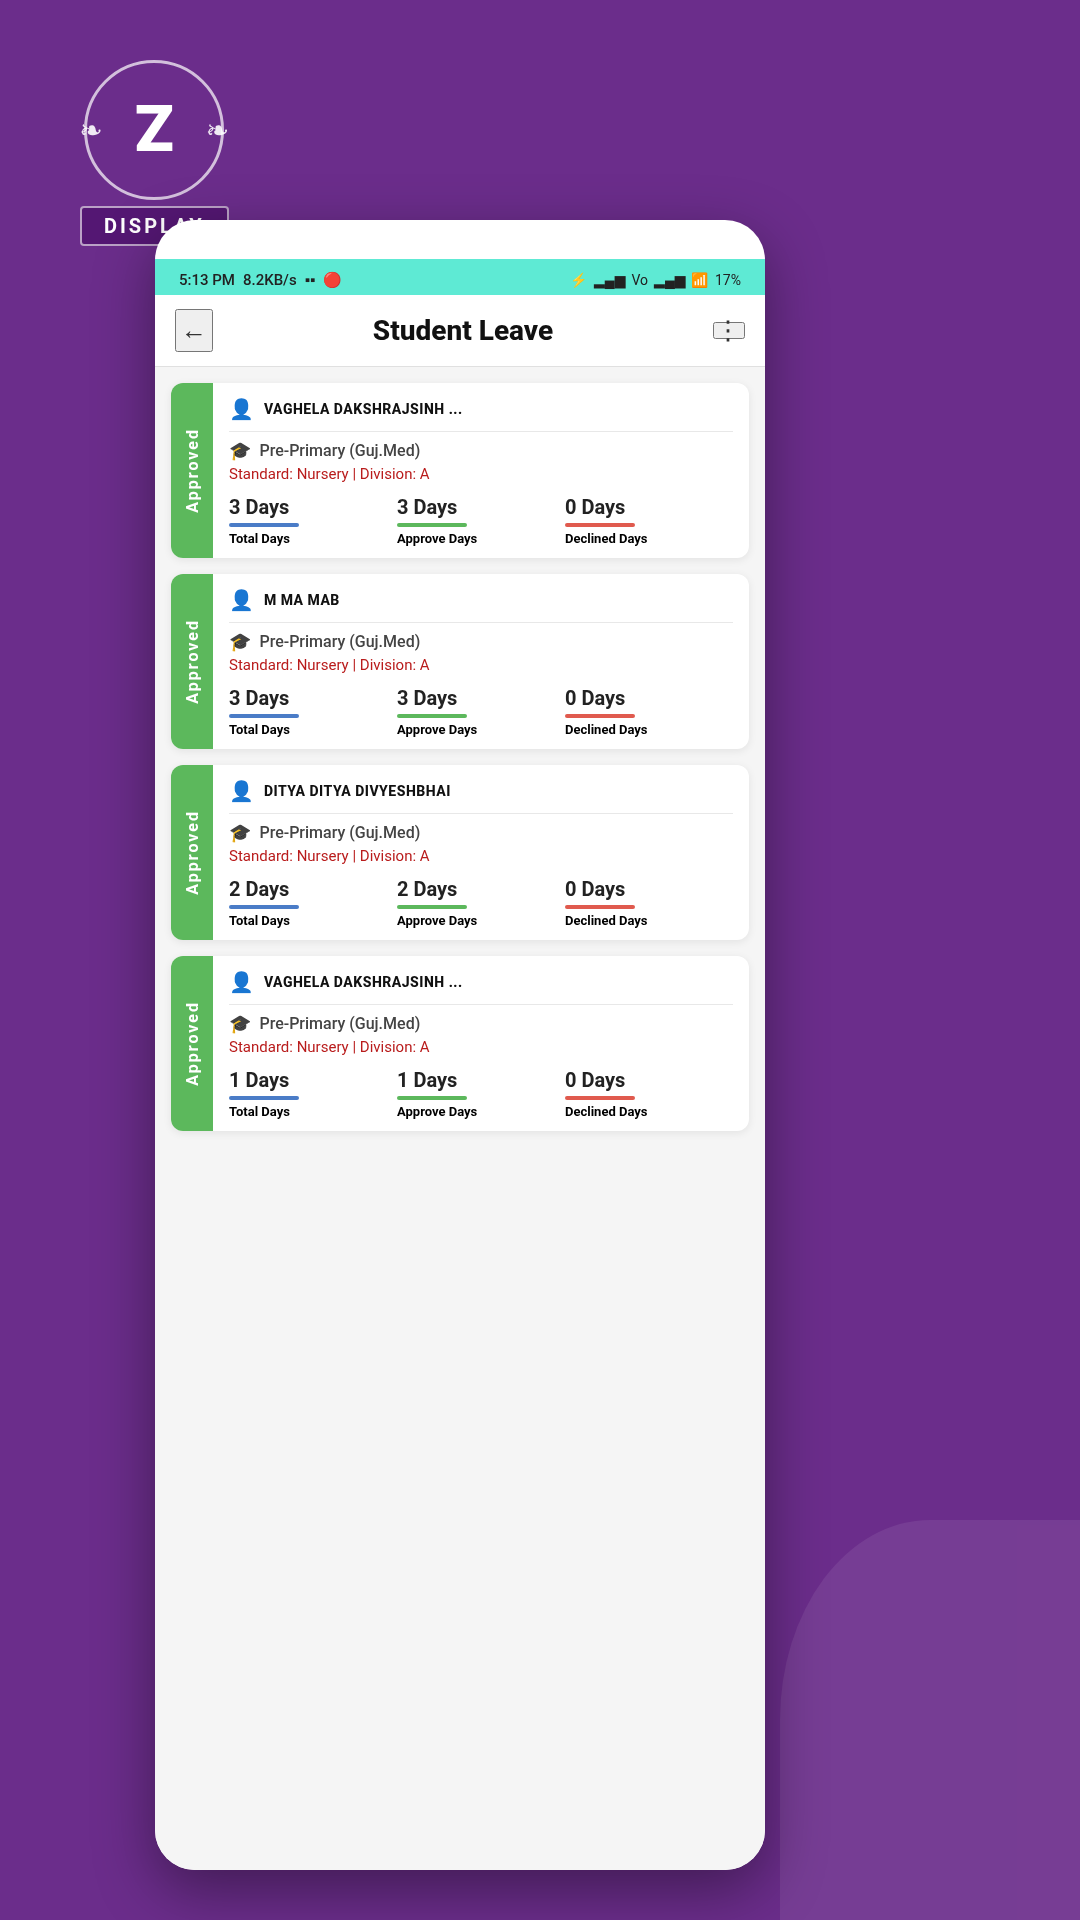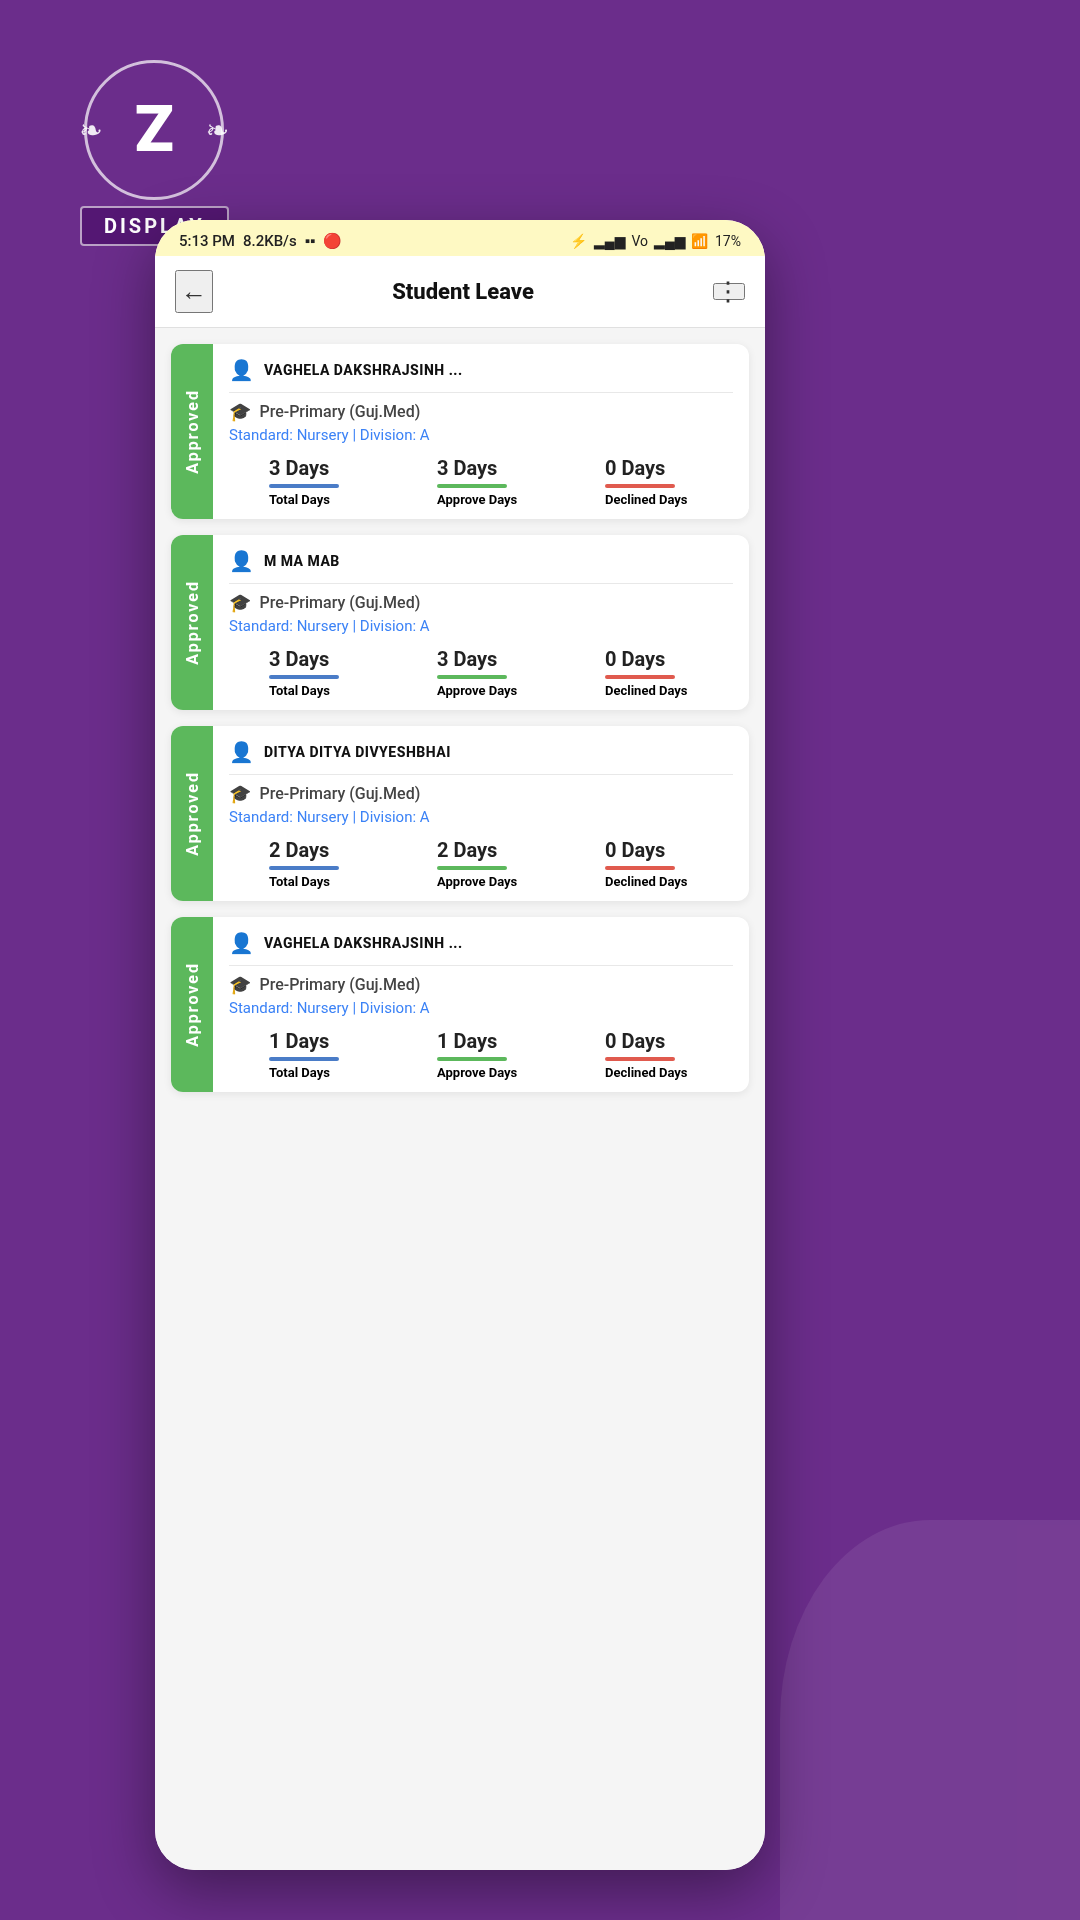--- a/index.html
+++ b/index.html
@@ -86,26 +86,27 @@
       background: white;
       border-radius: 40px;
       box-shadow: 0 20px 60px rgba(0,0,0,0.4);
       overflow: hidden;
       display: flex;
       flex-direction: column;
     }
 
     
     .status-bar {
-      background: #fef9c3;
+      background: #5eead4;
       padding: 12px 24px 6px;
       display: flex;
       justify-content: space-between;
       align-items: center;
       flex-shrink: 0;
+      margin-top: 39px;
     }
 
     .status-left {
       font-size: 15px;
       color: #222;
       font-weight: 500;
       display: flex;
       align-items: center;
       gap: 8px;
     }
@@ -130,21 +131,21 @@
     }
 
     .back-btn {
       font-size: 26px;
       color: #333;
       cursor: pointer;
       padding: 4px;
     }
 
     .header-title {
-      font-size: 22px;
+      font-size: 28px;
       font-weight: 800;
       color: #111;
     }
 
     .more-btn {
       font-size: 26px;
       color: #333;
       cursor: pointer;
       letter-spacing: 2px;
       line-height: 0.5;
@@ -231,36 +232,35 @@
     }
 
     .class-name {
       font-size: 16px;
       color: #444;
       font-weight: 500;
     }
 
     .standard-row {
       font-size: 15px;
-      color: #3b82f6;
+      color: #b91c1c;
       margin-bottom: 12px;
     }
 
     .stats-row {
       display: flex;
       gap: 0;
       margin-top: 4px;
     }
 
     .stat-item {
       flex: 1;
       display: flex;
       flex-direction: column;
       align-items: flex-start;
-      margin-left: 40px;
     }
 
     .stat-number {
       font-size: 20px;
       font-weight: 700;
       color: #222;
       margin-bottom: 4px;
     }
 
     .stat-bar {

